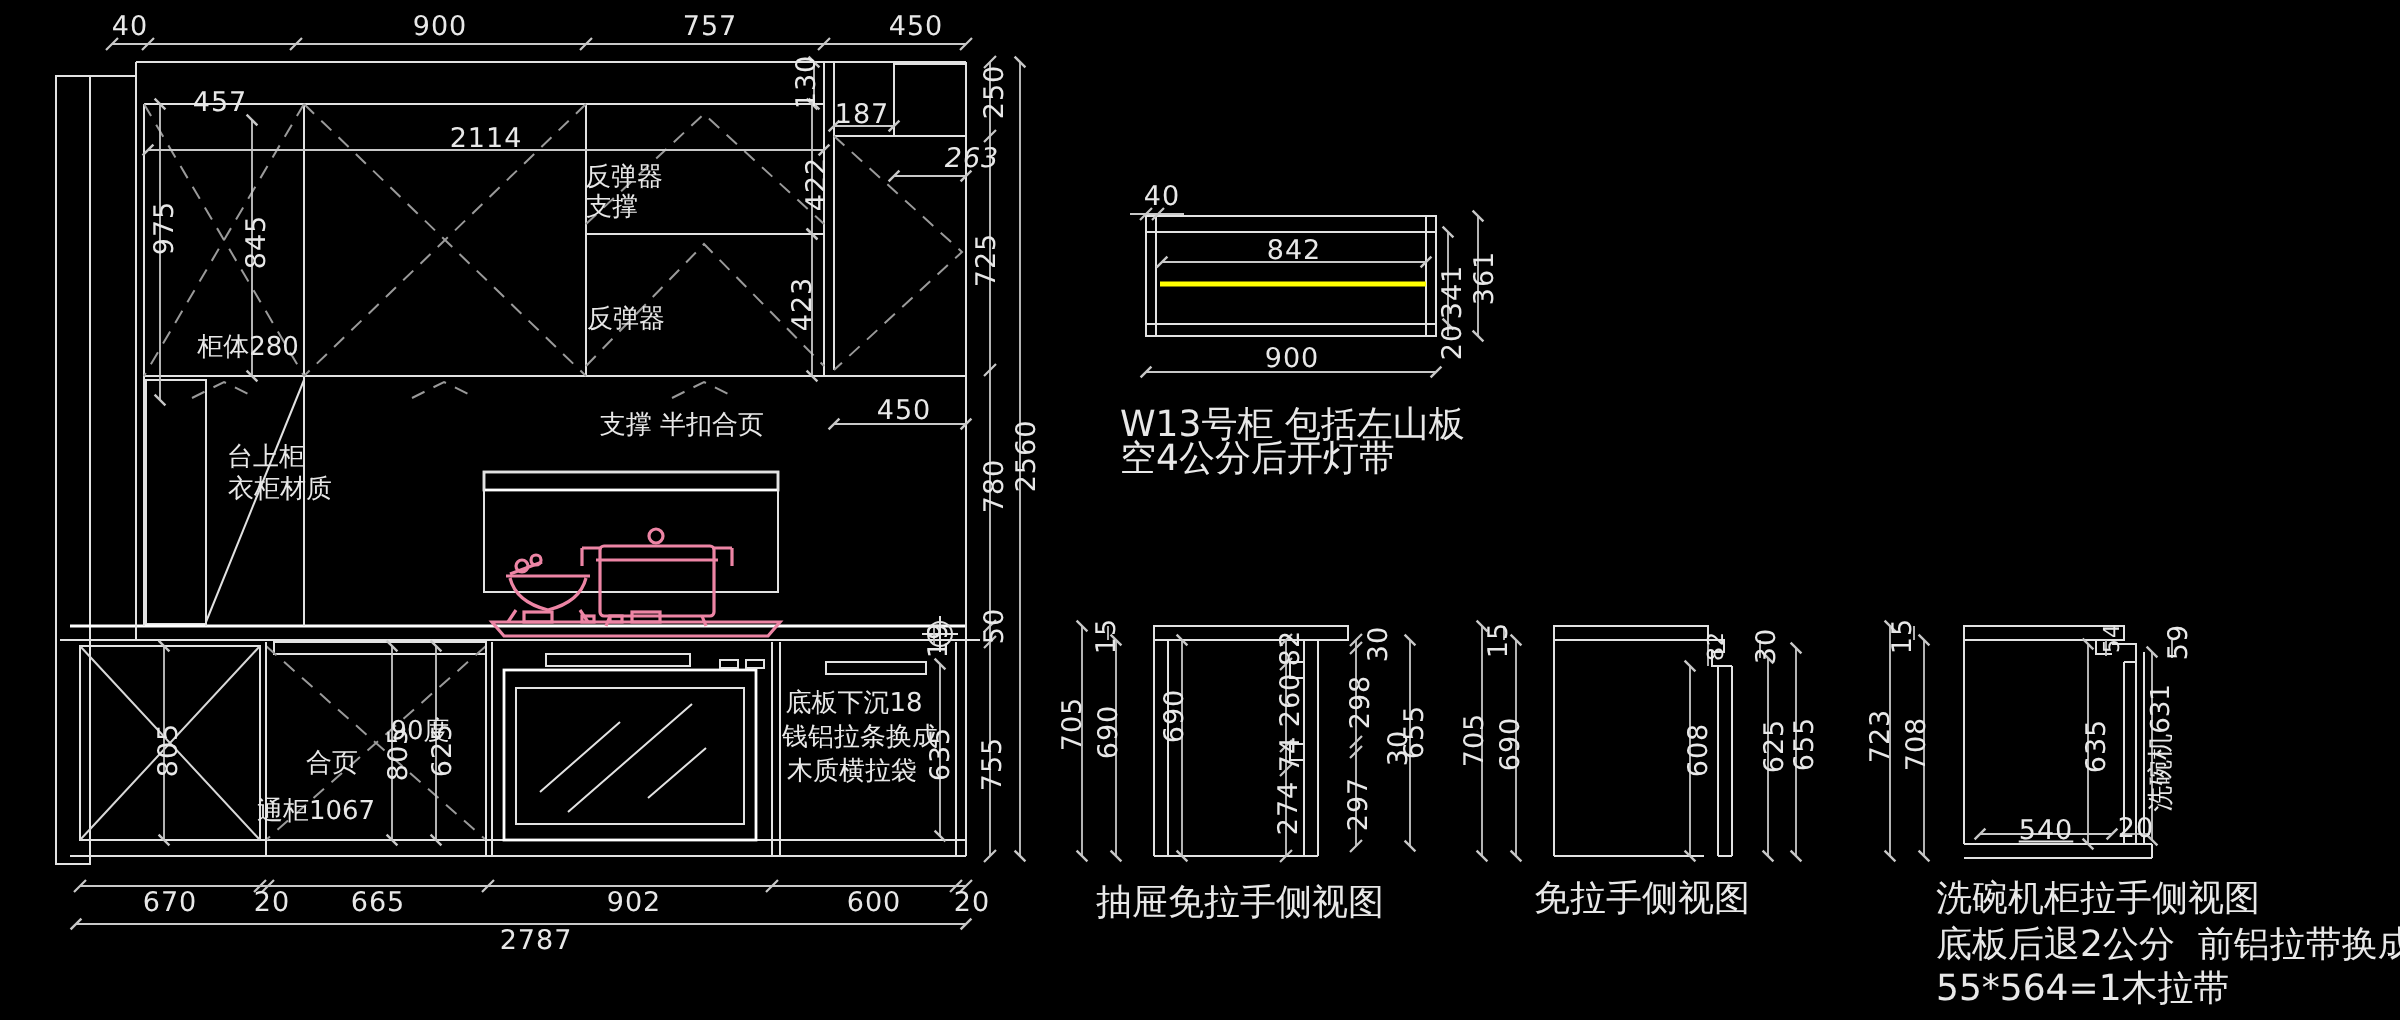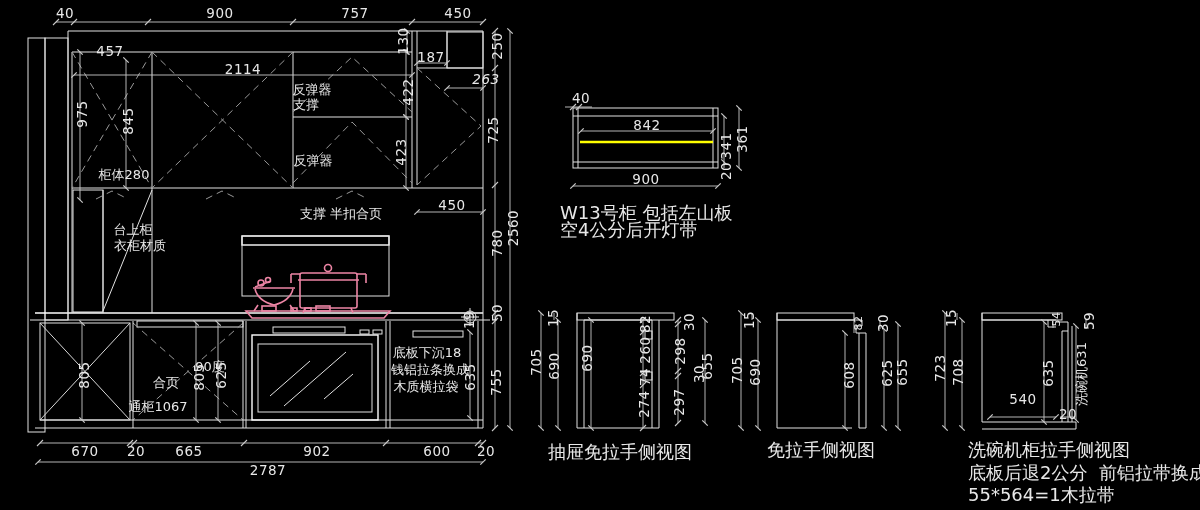--- a/index.html
+++ b/index.html
@@ -331,20 +331,20 @@
       <span class="lbl-dim" style="left: 888px; top: 373px; transform: translate(-50%, -50%) rotate(-90deg);">625</span>
       <span class="lbl-dim" style="left: 903px; top: 372px; transform: translate(-50%, -50%) rotate(-90deg);">655</span>
       <span class="lbl-title" style="left: 767px; top: 450px; transform: translate(0px, -50%);">免拉手侧视图</span>
       <span class="lbl-dim" style="left: 952px; top: 318px; transform: translate(-50%, -50%) rotate(-90deg);">15</span>
       <span class="lbl-dim" style="left: 941px; top: 368px; transform: translate(-50%, -50%) rotate(-90deg);">723</span>
       <span class="lbl-dim" style="left: 959px; top: 372px; transform: translate(-50%, -50%) rotate(-90deg);">708</span>
       <span class="lbl-dim" style="left: 1056px; top: 319px; font-size: 11px; transform: translate(-50%, -50%) rotate(-90deg);">54</span>
       <span class="lbl-dim" style="left: 1090px; top: 321px; transform: translate(-50%, -50%) rotate(-90deg);">59</span>
       <span class="lbl-dim" style="left: 1049px; top: 373px; transform: translate(-50%, -50%) rotate(-90deg);">635</span>
       <span class="lbl-note" style="left: 1081px; top: 374px; transform: translate(-50%, -50%) rotate(-90deg);">洗碗机631</span>
-      <span class="lbl-dim" style="left: 1023px; top: 400px; transform: translate(-50%, -50%);">540</span>
+      <span class="lbl-dim" style="left: 1023px; top: 416px; transform: translate(-50%, -50%); text-decoration: underline;">540</span>
       <span class="lbl-dim" style="left: 1068px; top: 415px; transform: translate(-50%, -50%);">20</span>
       <span class="lbl-title" style="left: 968px; top: 450px; transform: translate(0px, -50%);">洗碗机柜拉手侧视图</span>
       <span class="lbl-title" style="left: 968px; top: 473px; transform: translate(0px, -50%);">底板后退2公分  前铝拉带换成</span>
       <span class="lbl-title" style="left: 968px; top: 495px; transform: translate(0px, -50%); text-align: center;">55*564=1木拉带</span>
     </div>
 
 </div>
 
 </body></html>

